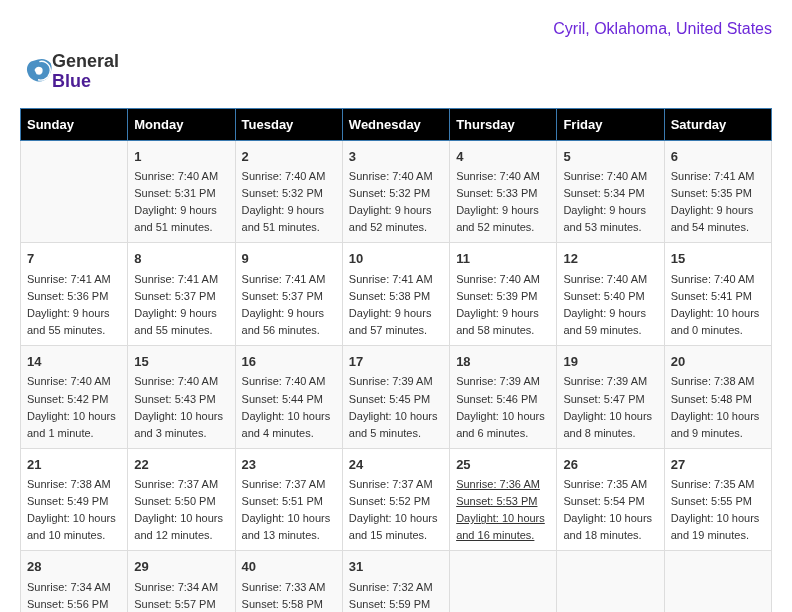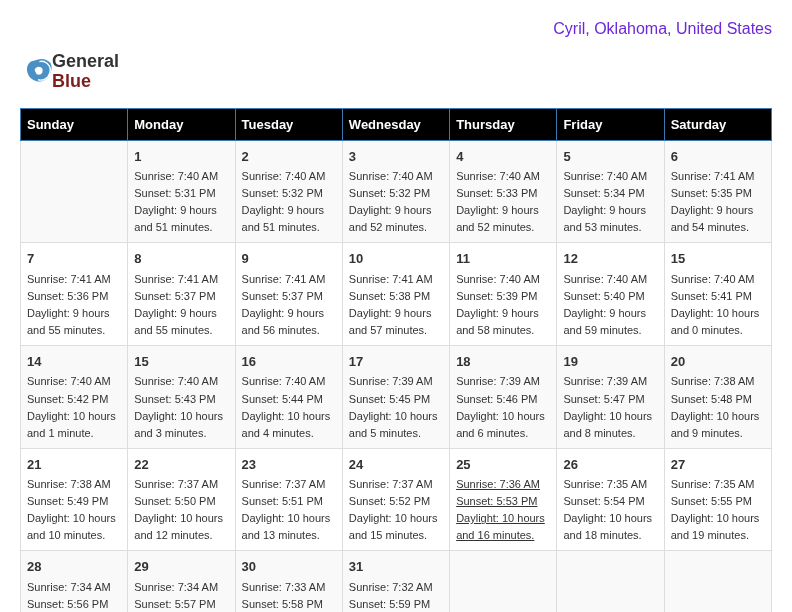--- a/index.html
+++ b/index.html
@@ -21,21 +21,21 @@
       align-items: center;
       margin-top: 32px;
     }
     .logo-text {
       font-size: 18px;
       font-weight: bold;
       color: #333;
       line-height: 1.1;
     }
     .logo-text span {
-      color: #7f1d1d;
+      color: #4c1d95;
     }
     .logo-icon {
       width: 28px;
       height: 28px;
       margin-left: 4px;
     }
     .title-block {
       text-align: right;
     }
     .main-title {
@@ -335,21 +335,21 @@
 and 21 minutes.</div>
         </td>
         <td>
           <span class="date-num">29</span>
           <div class="cell-content" style="white-space: pre-line;">Sunrise: 7:34 AM
 Sunset: 5:57 PM
 Daylight: 10 hours
 and 23 minutes.</div>
         </td>
         <td>
-          <span class="date-num">30</span>
+          <span class="date-num">40</span>
           <div class="cell-content" style="white-space: pre-line;">Sunrise: 7:33 AM
 Sunset: 5:58 PM
 Daylight: 10 hours
 and 24 minutes.</div>
         </td>
         <td>
           <span class="date-num">31</span>
           <div class="cell-content" style="white-space: pre-line;">Sunrise: 7:32 AM
 Sunset: 5:59 PM
 Daylight: 10 hours

